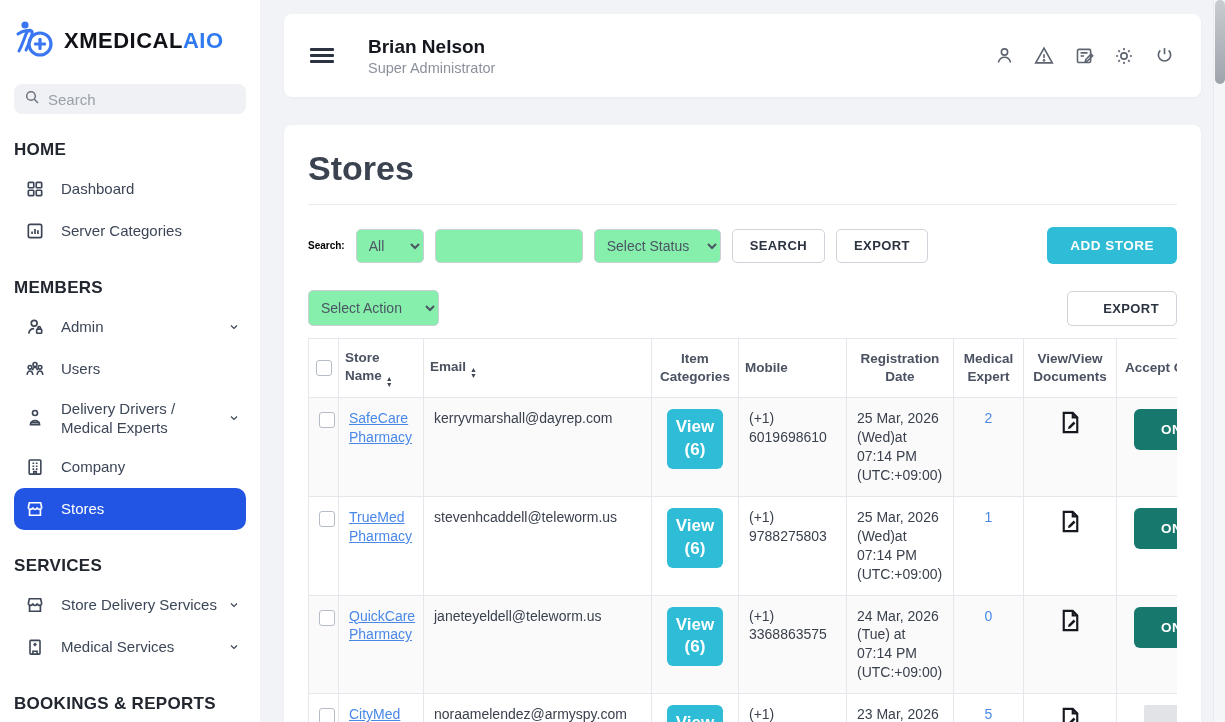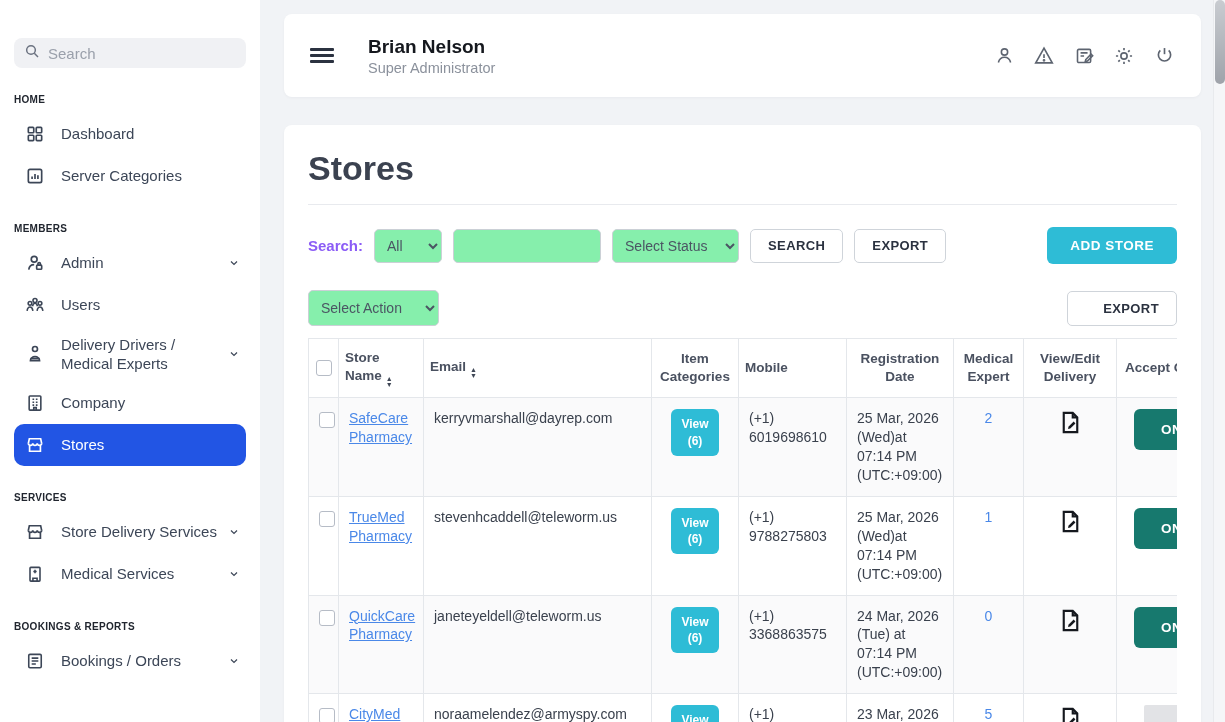--- a/index.html
+++ b/index.html
@@ -19,21 +19,21 @@
   .logo-text .accent { color:#2f7af0; }
   .side-search {
     margin-top:20px; height:30px; background:#f0f1f4; border-radius:8px;
     display:flex; align-items:center; gap:8px; padding:0 10px; border:none;
   }
   .side-search input {
     border:none; background:transparent; outline:none; width:100%;
     font-size:15px; color:#3a414d; font-family:inherit;
   }
   .side-search input::placeholder { color:#9aa0ab; }
-  .sec-label { margin:26px 0 8px 0; font-size:10px; font-weight:700; color:#21262f; letter-spacing:.3px; }
+  .sec-label { margin:26px 0 8px 0; font-size:17px; font-weight:700; color:#21262f; letter-spacing:.3px; }
   .side-item {
     position:relative; display:flex; align-items:center; gap:15px;
     height:42px; padding:0 26px 0 10px; border-radius:10px;
     font-size:15px; color:#3c4657; cursor:pointer;
   }
   .side-item.tall { height:56px; }
   .side-item .ico { width:22px; height:22px; flex:0 0 22px; display:flex; align-items:center; justify-content:center; }
   .side-item .chev { position:absolute; right:6px; top:50%; transform:translateY(-50%); display:flex; }
   .side-item.active { background:#2255e4; color:#ffffff; }
   .side-item .lbl { line-height:1.3; }
@@ -49,21 +49,21 @@
   .user-name { font-size:19px; font-weight:700; color:#15181e; }
   .user-role { font-size:14.5px; color:#8b919c; margin-top:2px; }
   .topbar-icons { margin-left:auto; display:flex; align-items:center; gap:18px; }
   .tico { width:22px; height:22px; color:#5d6470; cursor:pointer; display:flex; align-items:center; justify-content:center; }
 
   .content { margin-top:28px; padding:24px 24px; min-height:620px; overflow:hidden; }
   .page-title { font-size:34px; font-weight:600; color:#3b4250; }
   .divider { height:1px; background:#e8eaee; margin:16px 0 0 0; }
 
   .filter-row { margin-top:22px; display:flex; align-items:center; gap:11px; }
-  .lbl-bold { font-size:15px; font-weight:700; color:#8b5cf6; }
+  .lbl-bold { font-size:10px; font-weight:700; color:#000000; }
   select, .txt-input {
     height:34px; border:1px solid #cbd0d6; border-radius:5px; background:#86efac;
     font-family:inherit; font-size:14px; color:#4b5563; padding:0 8px; outline:none;
   }
   .sel-cat { width:68px; }
   .txt-input { width:148px; }
   .sel-status { width:127px; }
   .btn-outline {
     height:34px; padding:0 17px; background:#fff; border:1px solid #cfd4da;
     border-radius:5px; font-family:inherit; font-size:13px; font-weight:700;
@@ -95,41 +95,54 @@
   .sort::after { content:"▼"; }
   input[type=checkbox] {
     appearance:none; -webkit-appearance:none; width:16px; height:16px;
     border:1.5px solid #b6bcc6; border-radius:3px; background:#fff; cursor:pointer; display:block;
   }
   .cell-check { padding-top:14px; }
   .cell-check input { margin:0 auto; }
   a.store-link { color:#4a88e8; text-decoration:underline; }
   .btn-view {
     display:inline-block; min-width:48px; padding:7px 9px; border:none; border-radius:6px;
-    background:#2ebcd6; color:#fff; font-family:inherit; font-size:12px;
+    background:#2ebcd6; color:#fff; font-family:inherit; font-size:17px;
     font-weight:700; line-height:1.35; cursor:pointer; text-align:center;
   }
   a.expert-link { color:#4a88e8; text-decoration:none; }
   .doc-ico { display:inline-flex; cursor:pointer; }
   .btn-on {
     display:inline-block; width:75px; padding:13px 0; border:none; border-radius:6px;
     background:#17796e; color:#fff; font-family:inherit; font-size:13.5px;
     font-weight:700; letter-spacing:.5px; cursor:pointer; text-align:center;
   }
   .accept-placeholder { width:56px; height:46px; background:#e2e3e6; border-radius:2px; }
 
   
   .vscroll { position:fixed; right:0; top:0; width:12px; height:722px; background:#f5f6f8; border-left:1px solid #e8eaed; z-index:10; }
   .vscroll .thumb { position:absolute; top:0; left:1px; width:10px; height:84px; border-radius:5px;
     background:linear-gradient(to bottom,#c9ccd1,#9fa3aa); }
 </style>
 </head>
 <body>
 
 <nav class="sidebar">
+  <div class="logo-row">
+    <span>
+      <svg width="42" height="42" viewBox="0 0 42 42" fill="none">
+        <circle cx="26" cy="26" r="11" stroke="#3b76f2" stroke-width="3.2"></circle>
+        <rect x="24.4" y="20" width="3.2" height="12" rx="1.2" fill="#3b76f2"></rect>
+        <rect x="20" y="24.4" width="12" height="3.2" rx="1.2" fill="#3b76f2"></rect>
+        <circle cx="11" cy="7" r="3.6" fill="#3b76f2"></circle>
+        <path d="M5 33 C9 26, 10 20, 13 14 C15 11, 19 12, 18 16 C17 20, 15 26, 12 32" stroke="#3b76f2" stroke-width="3" fill="none" stroke-linecap="round"></path>
+        <path d="M4 16 C8 13, 12 12, 16 13" stroke="#3b76f2" stroke-width="3" fill="none" stroke-linecap="round"></path>
+      </svg>
+    </span>
+    <span class="logo-text"><span>XMEDICAL</span><span class="accent">AIO</span></span>
+  </div>
 
   <div class="side-search">
     <span>
       <svg width="16" height="16" viewBox="0 0 24 24" fill="none" stroke="#6b7280" stroke-width="2.2">
         <circle cx="10.5" cy="10.5" r="6.5"></circle>
           <path d="M15.5 15.5 L21 21"></path>
       </svg>
     </span>
     <input type="text" placeholder="Search" style="">
   </div>
@@ -367,21 +380,21 @@
           <tr>
             <th class="ac">
               <input type="checkbox" style="margin: 0px auto;">
             </th>
             <th class="al"><span>Store Name</span><span class="sort"></span></th>
             <th class="al"><span>Email</span><span class="sort"></span></th>
             <th class="ac">Item Categories</th>
             <th class="al">Mobile</th>
             <th class="ac">Registration Date</th>
             <th class="ac">Medical Expert</th>
-            <th class="ac">View/Edit Delivery</th>
+            <th class="ac">View/View Documents</th>
             <th class="ac">Accept Orders</th>
           </tr>
         </thead>
         <tbody>
 
           <tr>
             <td class="ac cell-check">
                 <input type="checkbox" style="">
               </td>
             <td class="al"><a href="#" class="store-link">SafeCare Pharmacy</a></td>

